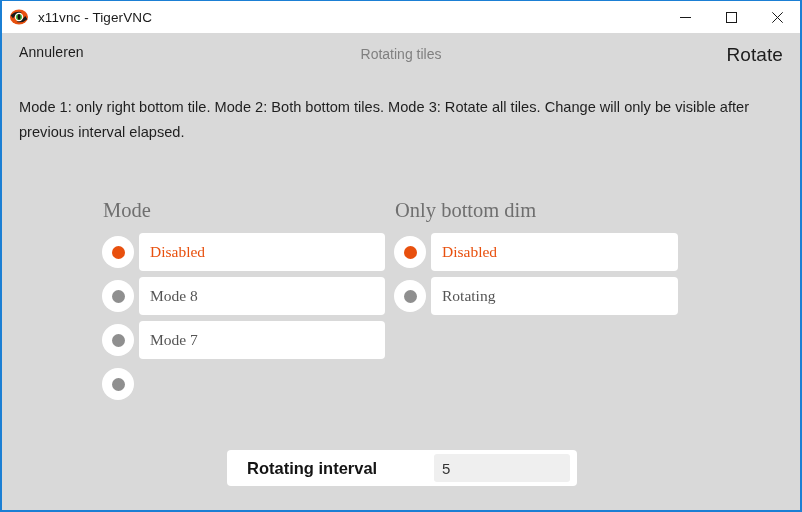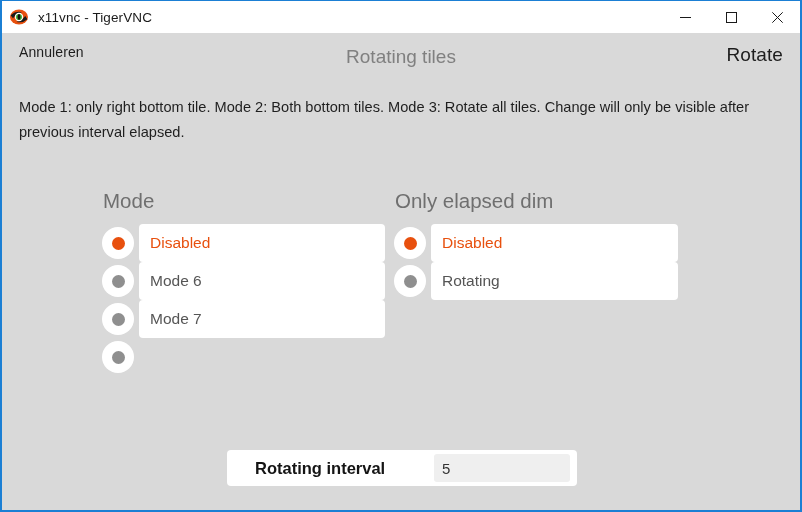--- a/index.html
+++ b/index.html
@@ -97,21 +97,21 @@
     font-size: 14px;
     color: #1d1d1d;
     letter-spacing: 0.1px;
   }
   .screen-title {
     position: absolute;
     left: 0;
     top: 13px;
     width: 100%;
     text-align: center;
-    font-size: 19px;
+    font-size: 14px;
     color: #808080;
   }
   .btn-save {
     position: absolute;
     right: 17px;
     top: 11px;
     font-size: 19px;
     color: #1d1d1d;
     letter-spacing: 0.1px;
   }
@@ -128,36 +128,37 @@
 
   
   .columns {
     position: absolute;
     left: 0;
     top: 152px;
     width: 100%;
   }
   .column {
     position: absolute;
-    top: 3px;
+    top: 12px;
+    font-family: Liberation Serif, serif;
   }
   .col-mode { left: 100px; width: 283px; }
   .col-dim  { left: 392px; width: 284px; }
 
   .section-title {
     font-size: 20.5px;
     color: #6f6f6f;
     margin: 0 0 10px 1px;
     line-height: 26px;
   }
 
   .opt-row {
     position: relative;
     height: 38px;
-    margin-bottom: 0;
+    margin-bottom: 6px;
   }
   .radio {
     position: absolute;
     left: 0;
     top: 3px;
     width: 32px;
     height: 32px;
     border-radius: 50%;
     background: #ffffff;
     display: flex;
@@ -199,21 +200,21 @@
     left: 225px;
     top: 417px;
     width: 350px;
     height: 36px;
     background: #ffffff;
     border-radius: 4px;
     display: flex;
     align-items: center;
   }
   .interval-label {
-    padding-left: 28px;
+    padding-left: 20px;
     font-size: 16.5px;
     font-weight: bold;
     color: #141414;
     white-space: nowrap;
   }
   .interval-value {
     position: absolute;
     left: 207px;
     top: 4px;
     width: 136px;
@@ -290,42 +291,42 @@
           <span class="opt-field">
             <span class="opt-label">Disabled</span>
           </span>
         </div>
 
         <div class="opt-row">
           <span class="radio">
               <span class="dot"></span>
             </span>
           <span class="opt-field">
-            <span class="opt-label">Mode 6</span>
+            <span class="opt-label">Mode 8</span>
           </span>
         </div>
 
         <div class="opt-row">
           <span class="radio">
               <span class="dot"></span>
             </span>
           <span class="opt-field">
             <span class="opt-label">Mode 7</span>
           </span>
         </div>
 
         <div class="opt-row">
           <span class="radio">
               <span class="dot"></span>
             </span>
         </div>
       </div>
 
       <div class="column col-dim">
-        <div class="section-title">Only elapsed dim</div>
+        <div class="section-title">Only bottom dim</div>
 
         <div class="opt-row selected">
           <span class="radio selected">
               <span class="dot"></span>
             </span>
           <span class="opt-field">
             <span class="opt-label">Disabled</span>
           </span>
         </div>
 

